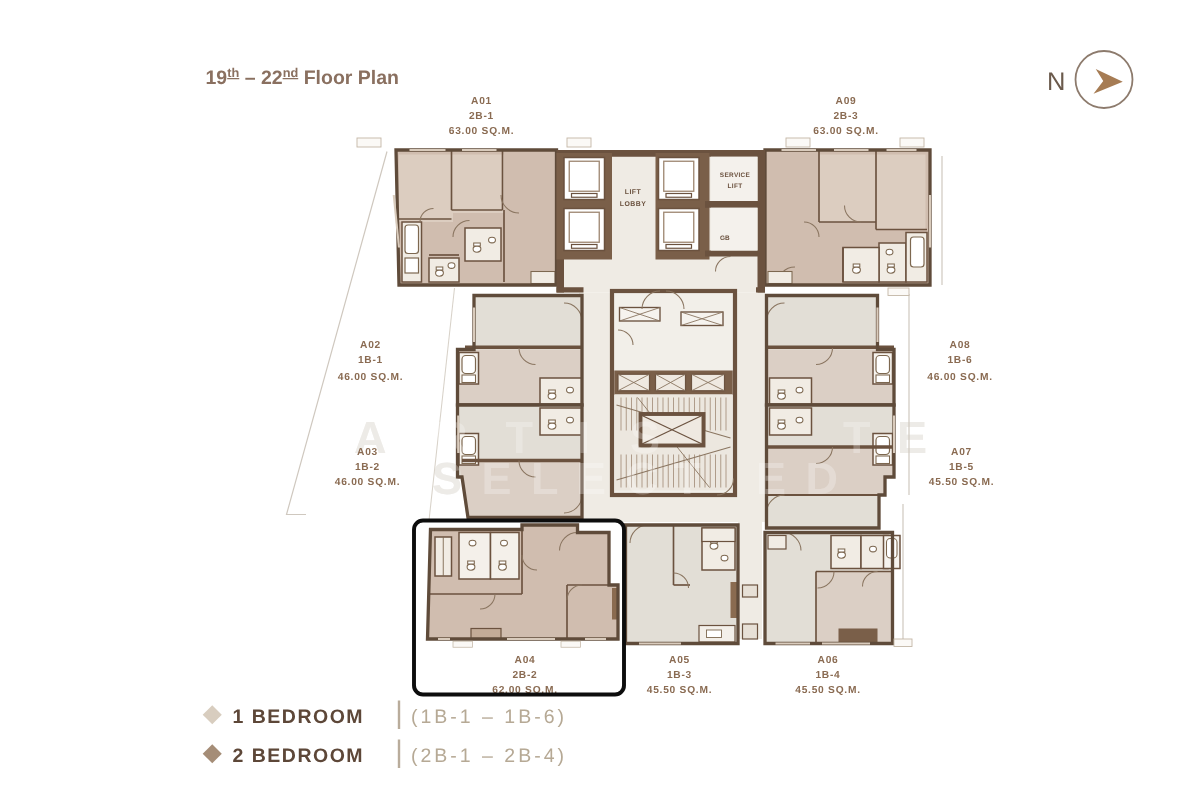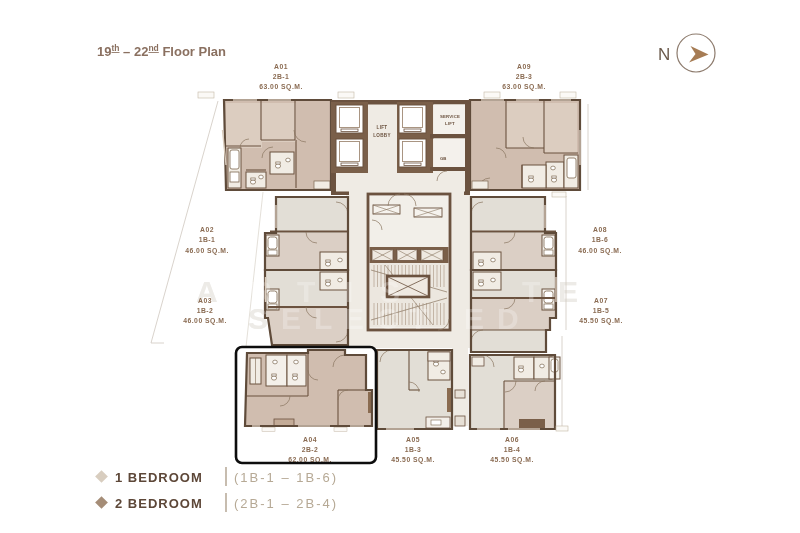--- a/index.html
+++ b/index.html
@@ -1,16 +1,16 @@
 <!DOCTYPE html>
 <html><head>
 <meta charset="utf-8">
 <style>
   html,body{margin:0;padding:0;background:#fff;}
-  .page{width:700px;height:533px;position:relative;font-family:"Liberation Sans",sans-serif;}
+  .page{width:700px;height:533px;position:relative;font-family:"Liberation Sans",sans-serif;margin-left:40px;}
   svg{position:absolute;top:0;left:0;}
   text{font-family:"Liberation Sans",sans-serif;}
 </style>
 </head>
 <body>
 <div class="page">
 <svg width="800" height="533" viewBox="0 0 800 533">
 <defs>
   <g id="lift">
     <rect x="0" y="0" width="27" height="28" fill="#ffffff" stroke="#6b523f" stroke-width="1"></rect>

